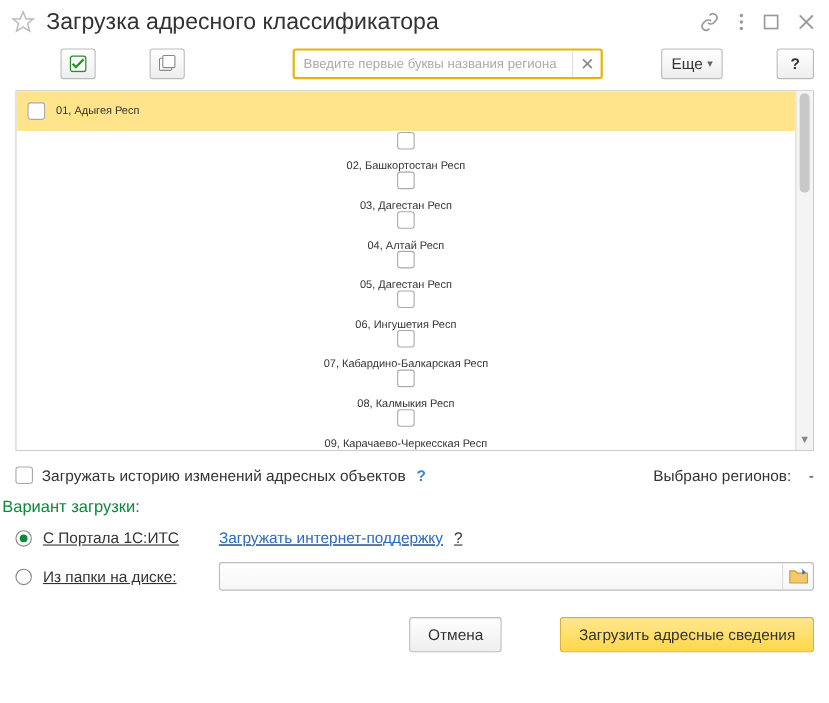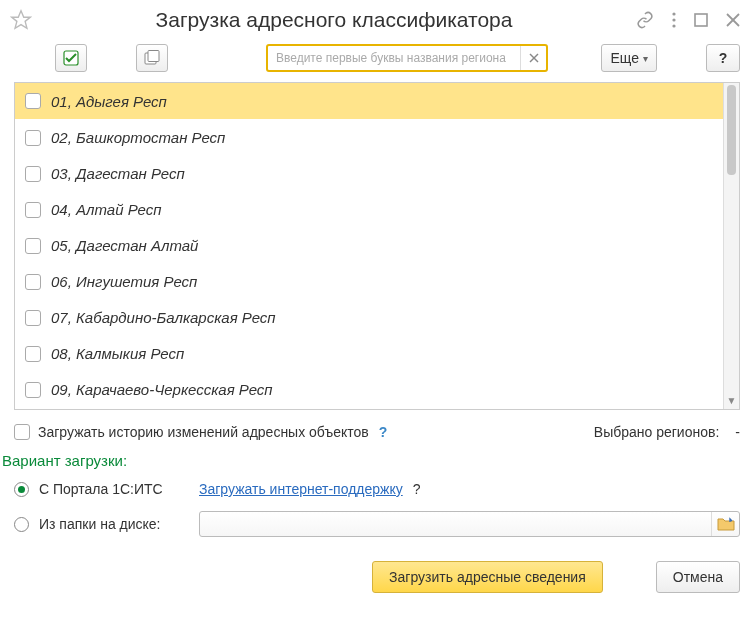--- a/index.html
+++ b/index.html
@@ -11,21 +11,20 @@
     background: #fff;
     width: 754px;
     height: 639px;
     overflow: hidden;
   }
   .titlebar {
     display: flex;
     align-items: center;
     padding: 8px 14px 8px 10px;
     gap: 10px;
-    text-align: center;
   }
   .titlebar .star {
     color: #ccc;
     stroke:#bbb;
     fill:none;
     width:22px;
     height:22px;
     flex:none;
   }
   .titlebar .title {
@@ -102,31 +101,31 @@
     align-items:center;
     height:36px;
     padding:0 10px;
     gap:10px;
     border-bottom: none;
     border-top: 1px solid transparent;
   }
   .row:first-child { border-top:none; }
   .row.selected { background:#ffe48b; }
   .row:not(.selected) + .row:not(.selected) { }
-  .list .row + .row { border-top:1px solid #eee0; }
+  .list .row + .row { border-top:1px solid #eee0;flex-direction:column; }
   .list { }
   .row .chk {
     width:16px;
     height:16px;
     border:1px solid #aaa;
     border-radius:3px;
     background:#fff;
     flex:none;
   }
-  .row .label { font-size:15px;font-style:italic; }
+  .row .label { font-size:10px; }
   .scrollbar {
     width:16px;
     background:#f4f4f4;
     border-left:1px solid #ddd;
     position:relative;
   }
   .scrollbar .thumb {
     position:absolute;
     top:2px;
     left:3px;
@@ -156,20 +155,21 @@
   .opts .spacer { flex:1; }
   .opts .sel-count { color:#333;padding-left:48px; }
   .opts .dash { margin-left:8px;}
   .section-title { color:#0a8a3a; font-size:15px; padding: 6px 14px 8px 2px;}
   .radios { padding:0 14px;}
   .radio-row {
     display:flex;
     align-items:center;
     gap:10px;
     padding: 4px 0 10px 0;
+    text-decoration: underline;
   }
   .radio {
     width:15px;height:15px;border:1px solid #888;border-radius:50%;background:#fff;position:relative;flex:none;
   }
   .radio.checked::after{
     content:"";position:absolute;inset:3px;border-radius:50%;background:#0a8a3a;
   }
   .radio-row .rlabel { color:#333; min-width:150px;}
   .radio-row a { color:#2a6bbf; text-decoration:underline; cursor:pointer;}
   .folder-input {
@@ -272,21 +272,21 @@
       <div class="row">
         <div class="chk"></div>
         <span class="label">03, Дагестан Респ</span>
       </div>
       <div class="row">
         <div class="chk"></div>
         <span class="label">04, Алтай Респ</span>
       </div>
       <div class="row">
         <div class="chk"></div>
-        <span class="label">05, Дагестан Алтай</span>
+        <span class="label">05, Дагестан Респ</span>
       </div>
       <div class="row">
         <div class="chk"></div>
         <span class="label">06, Ингушетия Респ</span>
       </div>
       <div class="row">
         <div class="chk"></div>
         <span class="label">07, Кабардино-Балкарская Респ</span>
       </div>
       <div class="row">
@@ -331,15 +331,15 @@
         <svg width="18" height="14" viewBox="0 0 18 14">
             <path d="M1 3 L1 13 L17 13 L17 4 L8 4 L6 2 L1 2 Z" fill="#f4c96b" stroke="#c79a3a"></path>
             <path d="M13 5 L13 2 L15 4" fill="none" stroke="#3a6db5" stroke-width="1.4"></path>
           </svg>
       </div>
     </div>
   </div>
 </div>
 
 <div class="footer">
+  <div class="btn cancel">Отмена</div>
   <div class="btn primary">Загрузить адресные сведения</div>
-  <div class="btn cancel">Отмена</div>
 </div>
 
 </body></html>

